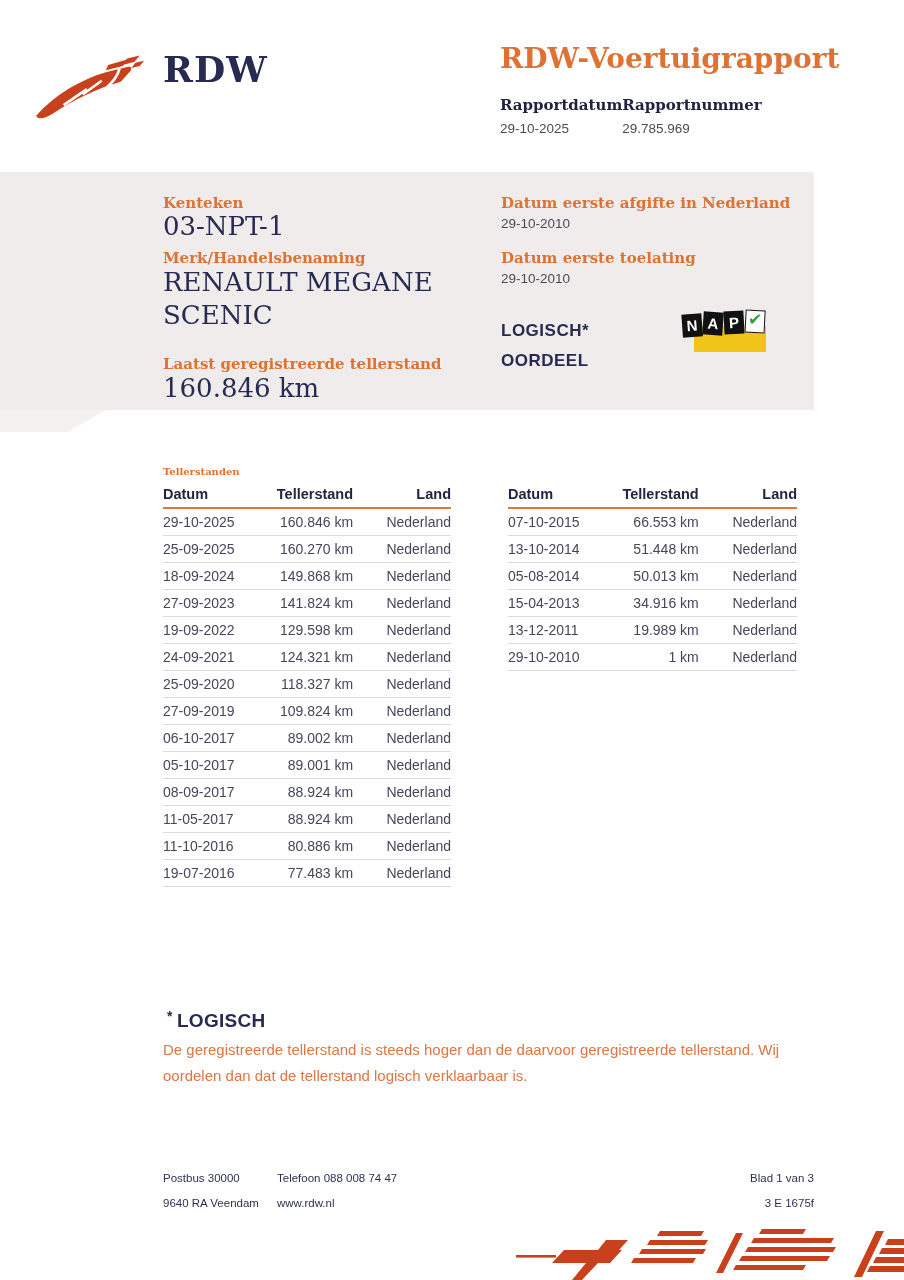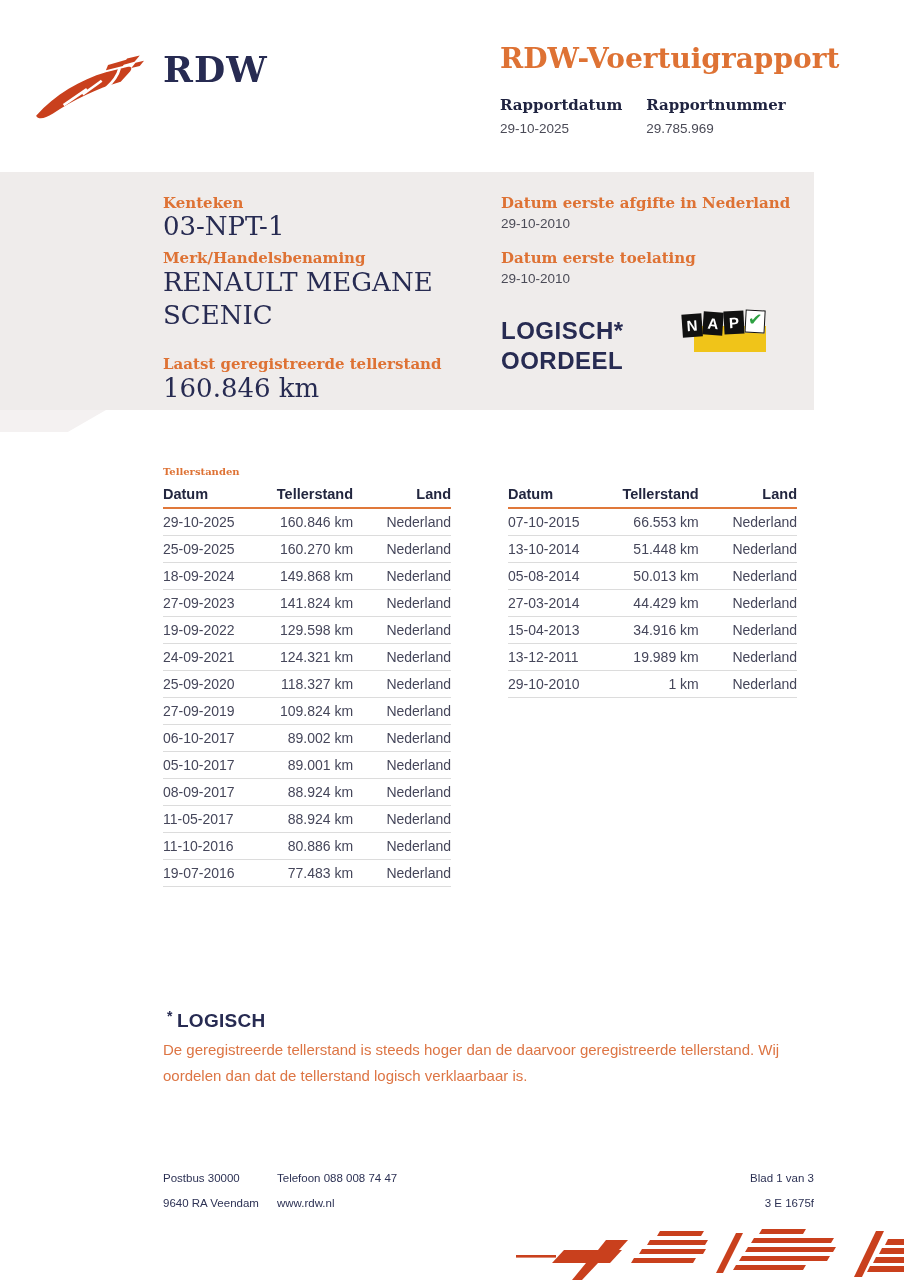--- a/index.html
+++ b/index.html
@@ -25,21 +25,21 @@
   .logo-wordmark{
     position:absolute;left:163px;top:48px;
     font-family:"DejaVu Serif","Liberation Serif",serif;
     font-weight:bold;font-size:36px;color:var(--navy);letter-spacing:1px;
   }
   .report-title{
     position:absolute;left:500px;top:42px;
     font-family:"DejaVu Serif","Liberation Serif",serif;
     font-weight:bold;font-size:28px;color:var(--accent-orange);
   }
-  .report-meta{position:absolute;left:500px;top:96px;display:flex;gap:24px;}
+  .report-meta{position:absolute;left:500px;top:96px;display:flex;}
   .meta-label{
     font-family:"DejaVu Serif","Liberation Serif",serif;
     font-weight:bold;font-size:15px;color:#1f2340;margin-bottom:7px;
   }
   .meta-value{font-size:13.5px;color:#4b4b57;}
   .meta-col-1{min-width:96px;}
   
   .panel{position:absolute;left:0;top:172px;width:814px;height:238px;background:var(--panel-gray);}
   .panel-tail{
     position:absolute;left:0;top:410px;width:106px;height:22px;background:var(--panel-tail);
@@ -49,21 +49,21 @@
     position:absolute;font-family:"DejaVu Serif","Liberation Serif",serif;
     font-weight:bold;font-size:15px;color:var(--accent-orange);
   }
   .p-big{
     position:absolute;font-family:"DejaVu Serif","Liberation Serif",serif;
     font-size:26px;color:var(--navy);line-height:33px;
   }
   .p-value{position:absolute;font-size:13.5px;color:#4b4b57;}
   .oordeel{
     position:absolute;left:501px;top:144px;
-    font-weight:bold;font-size:24px;color:var(--navy);line-height:30px;letter-spacing:0.5px;
+    font-weight:bold;font-size:17px;color:var(--navy);line-height:30px;letter-spacing:0.5px;
   }
   
   .nap{position:absolute;left:682px;top:140px;width:90px;height:48px;}
   .nap-yellow{position:absolute;left:12px;top:14px;width:72px;height:26px;background:var(--nap-yellow);}
   .nap-tiles{position:absolute;left:0;top:0;display:flex;gap:1px;}
   .nap-tile{
     width:20px;height:23px;background:#111111;color:#ffffff;
     font-weight:bold;font-size:15px;display:flex;align-items:center;justify-content:center;
   }
   .nap-tile.t-n{transform:rotate(-4deg) translateY(2px);}
@@ -277,25 +277,20 @@
           <td>Nederland</td>
         </tr>
         <tr>
           <td>13-10-2014</td>
           <td>51.448 km</td>
           <td>Nederland</td>
         </tr>
         <tr>
           <td>05-08-2014</td>
           <td>50.013 km</td>
-          <td>Nederland</td>
-        </tr>
-        <tr>
-          <td>27-03-2014</td>
-          <td>44.429 km</td>
           <td>Nederland</td>
         </tr>
         <tr>
           <td>15-04-2013</td>
           <td>34.916 km</td>
           <td>Nederland</td>
         </tr>
         <tr>
           <td>13-12-2011</td>
           <td>19.989 km</td>

